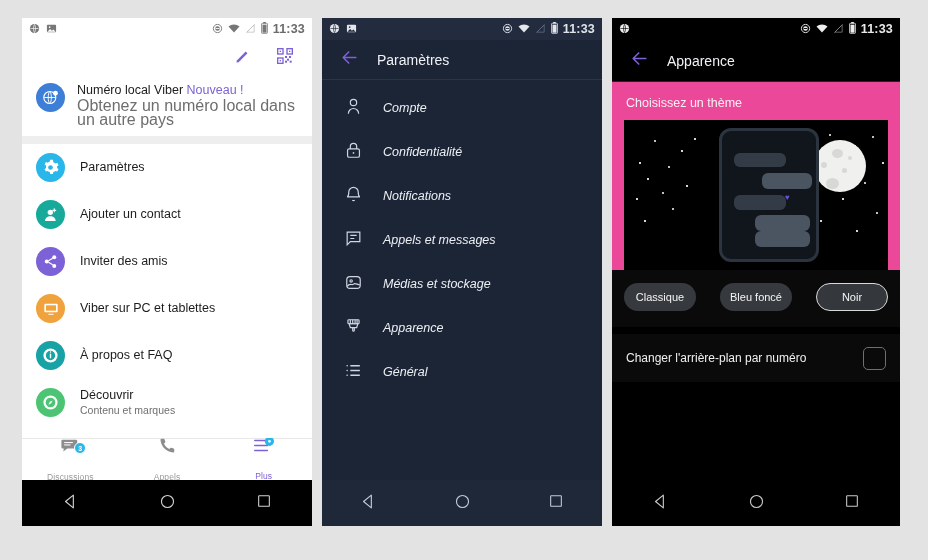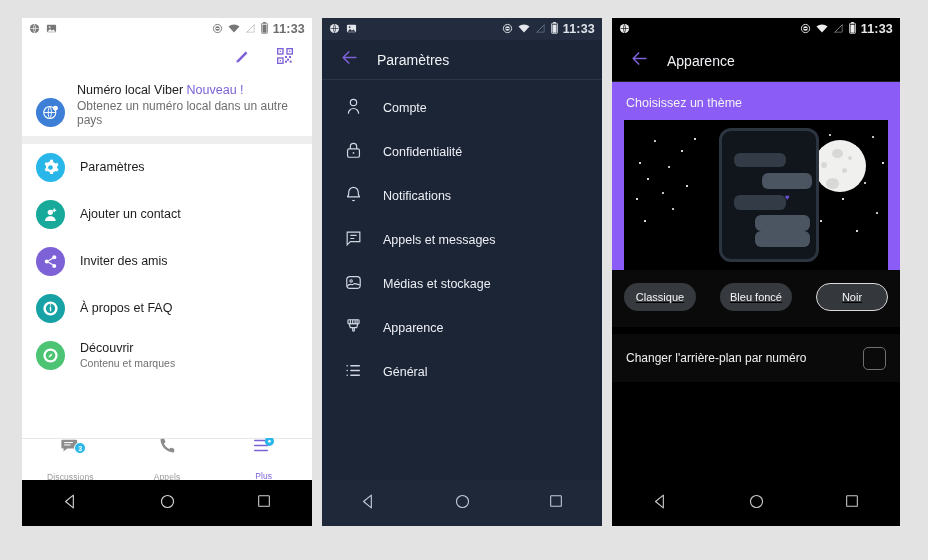--- a/index.html
+++ b/index.html
@@ -25,26 +25,26 @@
 
   
   #panel1 { left: 22px; top: 18px; width: 290px; height: 508px; background: #fff; }
   #panel1 .statusbar { background: #ffffff; color: #6b6b6b; }
   .p1-toolbar {
     height: 36px; background: #fff; display: flex; align-items: center;
     justify-content: flex-end; gap: 26px; padding-right: 19px;
   }
   .p1-list { background: #fff; }
   .promo-row {
-    display: flex; align-items: flex-end; gap: 12px;
+    display: flex; align-items: flex-start; gap: 12px;
     padding: 7px 14px 9px 14px; background: #fff;
   }
   .promo-txt-1 { font-size: 12.5px; color: #202020; line-height: 15px; }
   .promo-new { color: #7d61d6; }
-  .promo-txt-2 { font-size: 12px; color: #6e6e6e; line-height: 14px; margin-top: 1px; }
+  .promo-txt-2 { font-size: 16px; color: #6e6e6e; line-height: 14px; margin-top: 1px; }
   .sep { height: 8px; background: #eeeeee; }
   .row {
     display: flex; align-items: center; gap: 15px;
     padding: 0 14px; height: 47px;
   }
   .row-col { display: flex; flex-direction: column; justify-content: center; }
   .row-label { font-size: 12.5px; color: #1c1c1c; line-height: 15px; }
   .row-sub { font-size: 10.5px; color: #707070; line-height: 13px; margin-top: 1px; }
   .circ {
     width: 29px; height: 29px; border-radius: 50%;
@@ -88,41 +88,40 @@
   }
   .p2-label { font-size: 12.5px; color: #eceff4; }
 
   
   #panel3 { left: 612px; top: 18px; width: 288px; height: 508px; background: #000; }
   #panel3 .statusbar { background: #000; color: #e9e9e9; }
   .p3-appbar {
     height: 42px; background: #000; display: flex; align-items: center;
     gap: 18px; padding: 0 18px; border-bottom: 1px solid #242424;
   }
-  .p3-section { background: #8b5cf6; padding: 14px 0 0 0; }
+  .p3-section { background: #ec4899; padding: 14px 0 0 0; }
   .p3-heading { font-size: 12.5px; color: #f2f2f2; padding: 0 14px 10px 14px; }
   .theme-preview {
     position: relative; height: 150px; margin: 0 12px;
     background: #000; overflow: hidden;
   }
   .star { position: absolute; background: #fff; border-radius: 50%; }
   .moon {
     position: absolute; border-radius: 50%; background: #f0f0ef;
   }
   .crater { position: absolute; border-radius: 50%; background: #d8d8d6; }
   .phone-frame {
     position: absolute; border: 3px solid #2c3440; border-radius: 12px;
     background: #11161d;
   }
   .bubble { position: absolute; border-radius: 6px; }
   .heart { position: absolute; color: #6a4fd0; font-size: 8px; }
   .chiprow {
     display: flex; gap: 24px; padding: 13px 12px 16px 12px;
     background: #0a0a0a;
-    text-decoration: underline;
   }
   .chip {
     flex: 1; text-align: center; padding: 7px 0; border-radius: 16px;
     background: #36393d; color: #f4f4f4; font-size: 11px;
     border: 1.5px solid transparent;
   }
   .chip.selected { border-color: #d9d9d9; background: #34383c; }
   .p3-divider { height: 7px; background: #000; }
   .p3-toggle-row {
     display: flex; align-items: center; background: #0a0a0a;
@@ -266,20 +265,32 @@
               <circle cx="6" cy="12" r="3.2"></circle>
               <circle cx="18" cy="19" r="3.2"></circle>
               <path d="M8.6 10.7l7-4M8.6 13.3l7 4" stroke="#fff" stroke-width="2"></path>
             </svg>
         </div>
         <div class="row-col">
             <div class="row-label">Inviter des amis</div>
           </div>
       </div>
 
+      <div class="row">
+        <div class="circ" style="background:#f0a23c;">
+          <svg width="16" height="16" viewBox="0 0 24 24" fill="#fff">
+              <rect x="2" y="4" width="20" height="13" rx="1.5"></rect>
+              <rect x="4.5" y="6.5" width="15" height="8" fill="#f0a23c"></rect>
+              <rect x="8" y="19" width="8" height="1.8" rx=".8"></rect>
+            </svg>
+        </div>
+        <div class="row-col">
+            <div class="row-label">Viber sur PC et tablettes</div>
+          </div>
+      </div>
 
       <div class="row">
         <div class="circ" style="background:#17a2a6;">
           <svg width="17" height="17" viewBox="0 0 24 24">
               <circle cx="12" cy="12" r="10" fill="#fff"></circle>
               <circle cx="12" cy="12" r="6.6" fill="#17a2a6"></circle>
               <rect x="11" y="9" width="2" height="7" fill="#fff" rx="1"></rect>
               <circle cx="12" cy="7" r="1.1" fill="#fff"></circle>
             </svg>
         </div>
@@ -406,21 +417,21 @@
 
     <div class="p2-appbar">
       <span>
         <svg width="19" height="19" viewBox="0 0 24 24">
             <path d="M20 12H4M11 5l-7 7 7 7" fill="none" stroke="#7d61d6" stroke-width="2" stroke-linecap="round" stroke-linejoin="round"></path>
           </svg>
       </span>
       <span class="appbar-title">Paramètres</span>
     </div>
 
-    <div style="padding-top:6px;">
+    <div style="padding-top:6px;font-style:italic;">
       <div class="p2-row">
         <span>
           <svg width="19" height="19" viewBox="0 0 24 24" fill="none" stroke="#cfd6e2" stroke-width="1.5">
               <circle cx="12" cy="7" r="4"></circle>
               <path d="M5.5 21a6.5 6.5 0 0113 0"></path>
             </svg>
         </span>
         <span class="p2-label">Compte</span>
       </div>
       <div class="p2-row">

